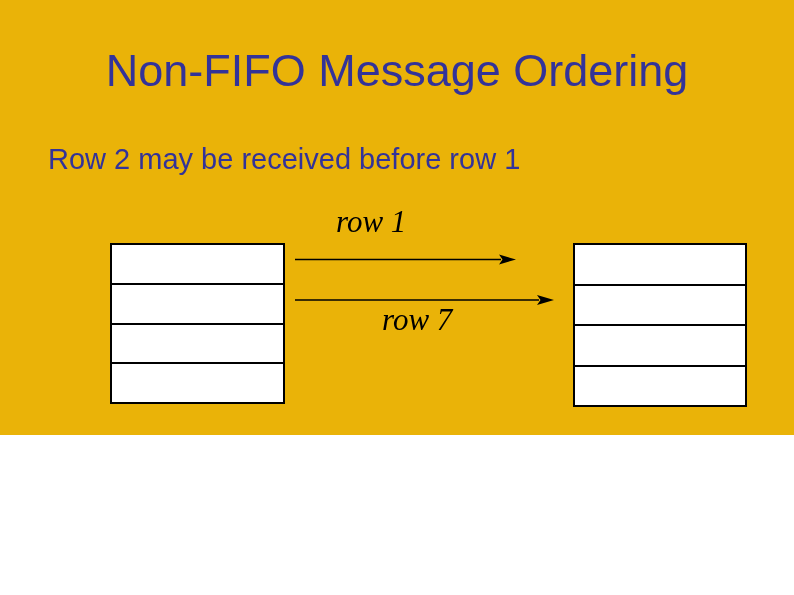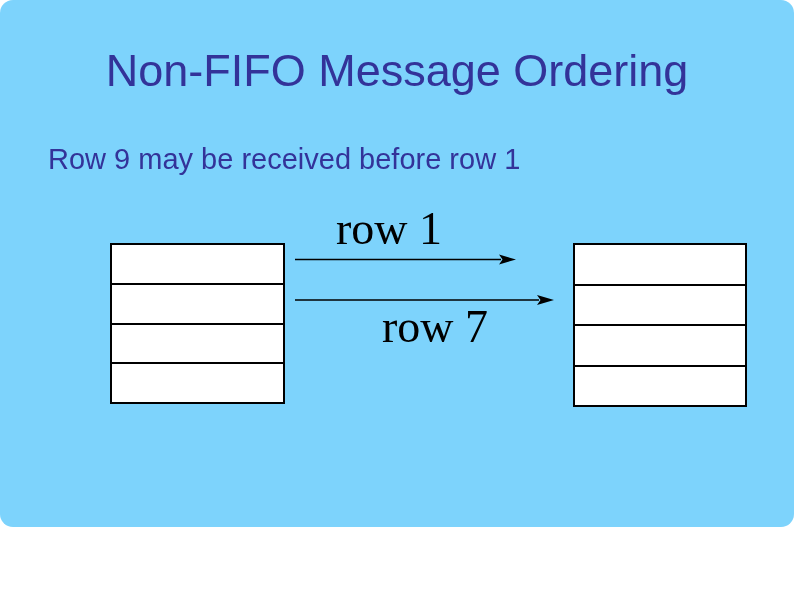--- a/index.html
+++ b/index.html
@@ -3,25 +3,24 @@
 <meta charset="utf-8">
 <style>
   html, body {
     margin: 0;
     padding: 0;
     background: #ffffff;
   }
   .slide {
     position: relative;
     width: 794px;
-    height: 527px;
-    background: #7dd3fc;
+    height: 435px;
+    background: #eab308;
     overflow: hidden;
     font-family: "Liberation Sans", sans-serif;
-    border-radius: 13px;
   }
   .title {
     position: absolute;
     left: 0;
     top: 46px;
     width: 794px;
     text-align: center;
     font-size: 45px;
     line-height: 1.1;
     font-weight: normal;
@@ -52,36 +51,37 @@
     position: absolute;
     left: 0;
     top: 0;
     width: 794px;
     height: 595px;
     pointer-events: none;
   }
   .msg-label {
     position: absolute;
     font-family: "Liberation Serif", serif;
-    font-size: 46px;
+    font-size: 31px;
     line-height: 1;
     color: #000000;
     white-space: nowrap;
+    font-style: italic;
   }
   .msg-label.row1 { left: 336px; top: 206px; }
   .msg-label.row2 { left: 382px; top: 304px; }
 </style>
 </head>
 <body>
 
 <div class="slide">
 
   <div class="title">Non-FIFO Message Ordering</div>
 
-  <div class="subtitle">Row 9 may be received before row 1</div>
+  <div class="subtitle">Row 2 may be received before row 1</div>
 
   <div class="queue-table left">
       <div class="trow"></div>
       <div class="trow"></div>
       <div class="trow"></div>
       <div class="trow"></div>
     </div>
 
   <div class="queue-table right">
       <div class="trow"></div>

